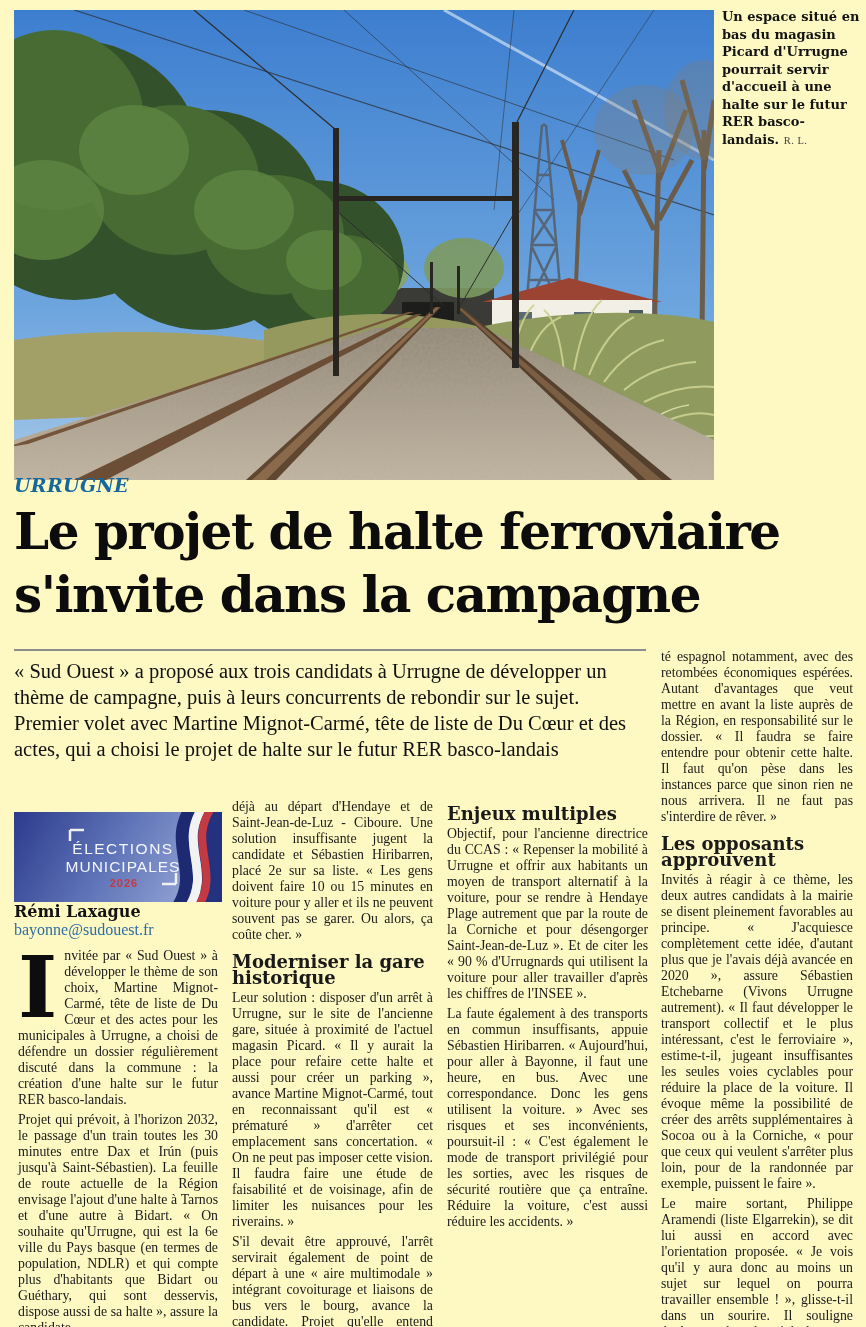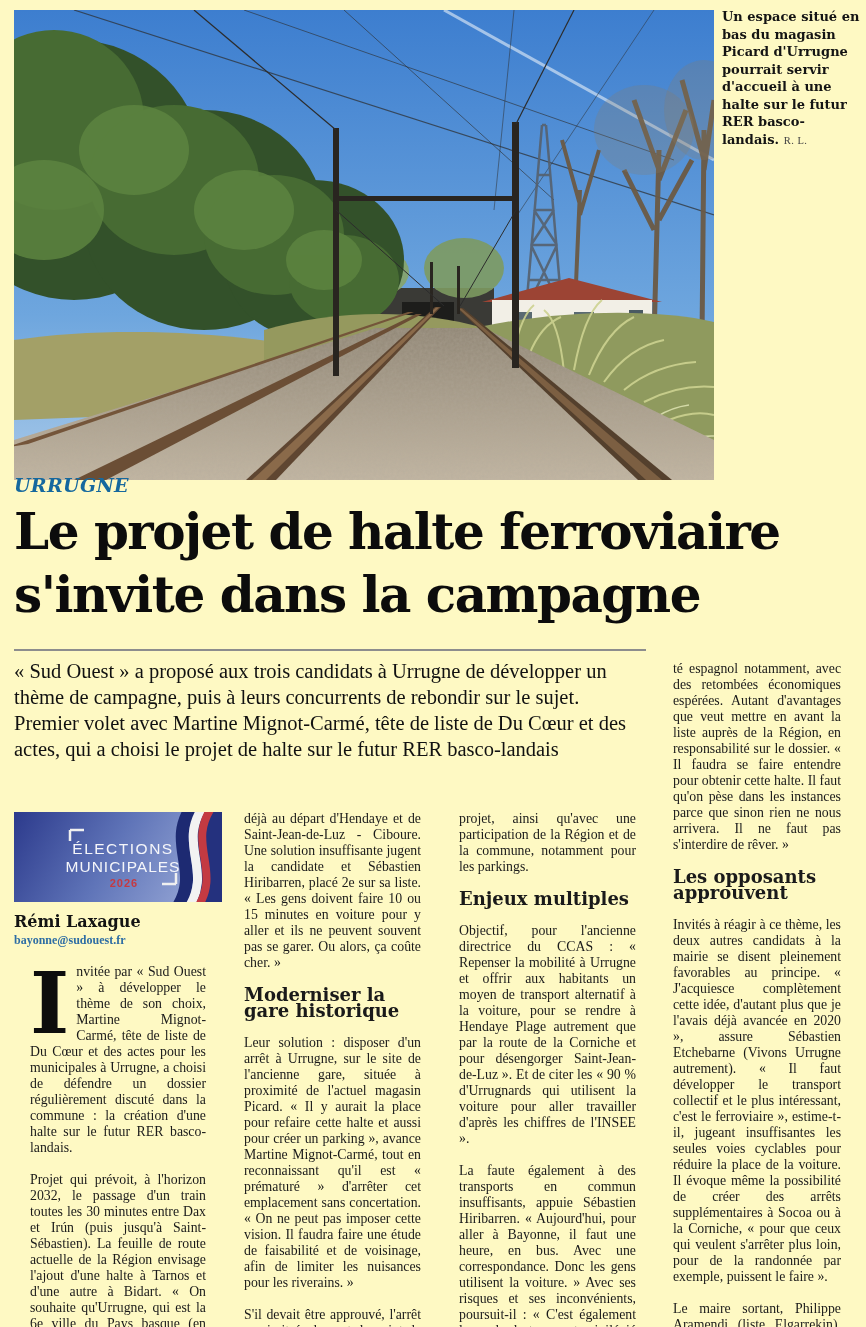--- a/index.html
+++ b/index.html
@@ -12,30 +12,30 @@
   .caption .credit{font-family:"Liberation Serif",serif;font-weight:normal;font-size:10.5px;color:#444;letter-spacing:.5px;}
   .kicker{position:absolute;left:14px;top:474px;font-family:"DejaVu Serif",serif;font-style:italic;
           font-weight:bold;font-size:19px;color:#15689e;letter-spacing:.3px;}
   .headline{position:absolute;left:14px;top:500px;width:846px;margin:0;
             font-family:"DejaVu Serif",serif;font-weight:bold;font-size:50px;line-height:63px;
             letter-spacing:-1.5px;color:#0c0c0c;}
   .rule{position:absolute;left:14px;top:649px;width:632px;height:2px;background:#8d8d8d;}
   .standfirst{position:absolute;left:14px;top:658px;width:630px;
               font-size:20.5px;line-height:26px;color:#111;}
   .col{position:absolute;font-size:13.8px;line-height:16px;overflow:hidden;}
-  .col p{margin:16px;text-align:justify;hyphens:auto;-webkit-hyphens:auto;}
+  .col p{margin:4px;text-align:justify;hyphens:auto;-webkit-hyphens:auto;}
   .col .subhead{font-family:"DejaVu Serif",serif;font-weight:bold;font-size:18px;margin-top:11px;text-align:left;}
   .col1{left:14px;top:812px;width:208px;height:593px;}
   .col2{left:228px;top:795px;width:209px;height:532px;}
   .col3{left:443px;top:795px;width:209px;height:532px;}
   .col4{left:657px;top:645px;width:200px;height:682px;}
   .badge{width:208px;height:90px;display:block;}
-  .byline{margin-top:12px;}
+  .byline{margin-top:2px;}
   .byline .author{font-family:"DejaVu Serif",serif;font-weight:bold;font-size:16px;color:#131313;}
-  .byline .email{font-size:12px;font-weight:bold;color:#2e6da4;text-decoration:none;display:inline-block;margin-top:2px;}
+  .byline .email{font-size:16px;font-weight:normal;color:#2e6da4;text-decoration:none;display:inline-block;margin-top:2px;}
   .body1{margin-top:9px;}
   .dropcap{float:left;font-family:"DejaVu Serif",serif;font-weight:bold;font-size:84px;line-height:72px;
            padding:4px 7px 0 0;color:#0d0d0d;}
 </style>
 </head>
 <body>
 
 <div class="page">
 
   <div class="photo">
@@ -186,21 +186,20 @@
   </div>
 
   <div class="col col2">
     <p>déjà au départ d'Hendaye et de Saint-Jean-de-Luz - Ciboure. Une solution insuffisante jugent la candidate et Sébastien Hiribarren, placé 2e sur sa liste. « Les gens doivent faire 10 ou 15 minutes en voiture pour y aller et ils ne peuvent souvent pas se garer. Ou alors, ça coûte cher. »</p>
     <p class="subhead">Moderniser la gare historique</p>
     <p>Leur solution : disposer d'un arrêt à Urrugne, sur le site de l'ancienne gare, située à proximité de l'actuel magasin Picard. « Il y aurait la place pour refaire cette halte et aussi pour créer un parking », avance Martine Mignot-Carmé, tout en reconnaissant qu'il est « prématuré » d'arrêter cet emplacement sans concertation. « On ne peut pas imposer cette vision. Il faudra faire une étude de faisabilité et de voisinage, afin de limiter les nuisances pour les riverains. »</p>
     <p>S'il devait être approuvé, l'arrêt servirait également de point de départ à une « aire multimodale » intégrant covoiturage et liaisons de bus vers le bourg, avance la candidate. Projet qu'elle entend financer en partie grâce à des fonds européens, liés au caractère transfrontalier du</p>
   </div>
 
   <div class="col col3">
-    <p>projet, ainsi qu'avec une participation de la Région et de la commune, notamment pour les parkings.</p>
     <p class="subhead">Enjeux multiples</p>
     <p>Objectif, pour l'ancienne directrice du CCAS : « Repenser la mobilité à Urrugne et offrir aux habitants un moyen de transport alternatif à la voiture, pour se rendre à Hendaye Plage autrement que par la route de la Corniche et pour désengorger Saint-Jean-de-Luz ». Et de citer les « 90 % d'Urrugnards qui utilisent la voiture pour aller travailler d'après les chiffres de l'INSEE ».</p>
     <p>La faute également à des transports en commun insuffisants, appuie Sébastien Hiribarren. « Aujourd'hui, pour aller à Bayonne, il faut une heure, en bus. Avec une correspondance. Donc les gens utilisent la voiture. » Avec ses risques et ses inconvénients, poursuit-il : « C'est également le mode de transport privilégié pour les sorties, avec les risques de sécurité routière que ça entraîne. Réduire la voiture, c'est aussi réduire les accidents. »</p>
   </div>
 
   <div class="col col4">
     <p>té espagnol notamment, avec des retombées économiques espérées. Autant d'avantages que veut mettre en avant la liste auprès de la Région, en responsabilité sur le dossier. « Il faudra se faire entendre pour obtenir cette halte. Il faut qu'on pèse dans les instances parce que sinon rien ne nous arrivera. Il ne faut pas s'interdire de rêver. »</p>
     <p class="subhead">Les opposants approuvent</p>
     <p>Invités à réagir à ce thème, les deux autres candidats à la mairie se disent pleinement favorables au principe. « J'acquiesce complètement cette idée, d'autant plus que je l'avais déjà avancée en 2020 », assure Sébastien Etchebarne (Vivons Urrugne autrement). « Il faut développer le transport collectif et le plus intéressant, c'est le ferroviaire », estime-t-il, jugeant insuffisantes les seules voies cyclables pour réduire la place de la voiture. Il évoque même la possibilité de créer des arrêts supplémentaires à Socoa ou à la Corniche, « pour que ceux qui veulent s'arrêter plus loin, pour de la randonnée par exemple, puissent le faire ».</p>
     <p>Le maire sortant, Philippe Aramendi (liste Elgarrekin), se dit lui aussi en accord avec l'orientation proposée. « Je vois qu'il y aura donc au moins un sujet sur lequel on pourra travailler ensemble ! », glisse-t-il dans un sourire. Il souligne également la nécessité de peser auprès du Syndicat des Mobilités Pays basque, estimant nécessaire qu'un élu d'Urrugne y siège à l'avenir pour défendre les intérêts de la commune.</p>

